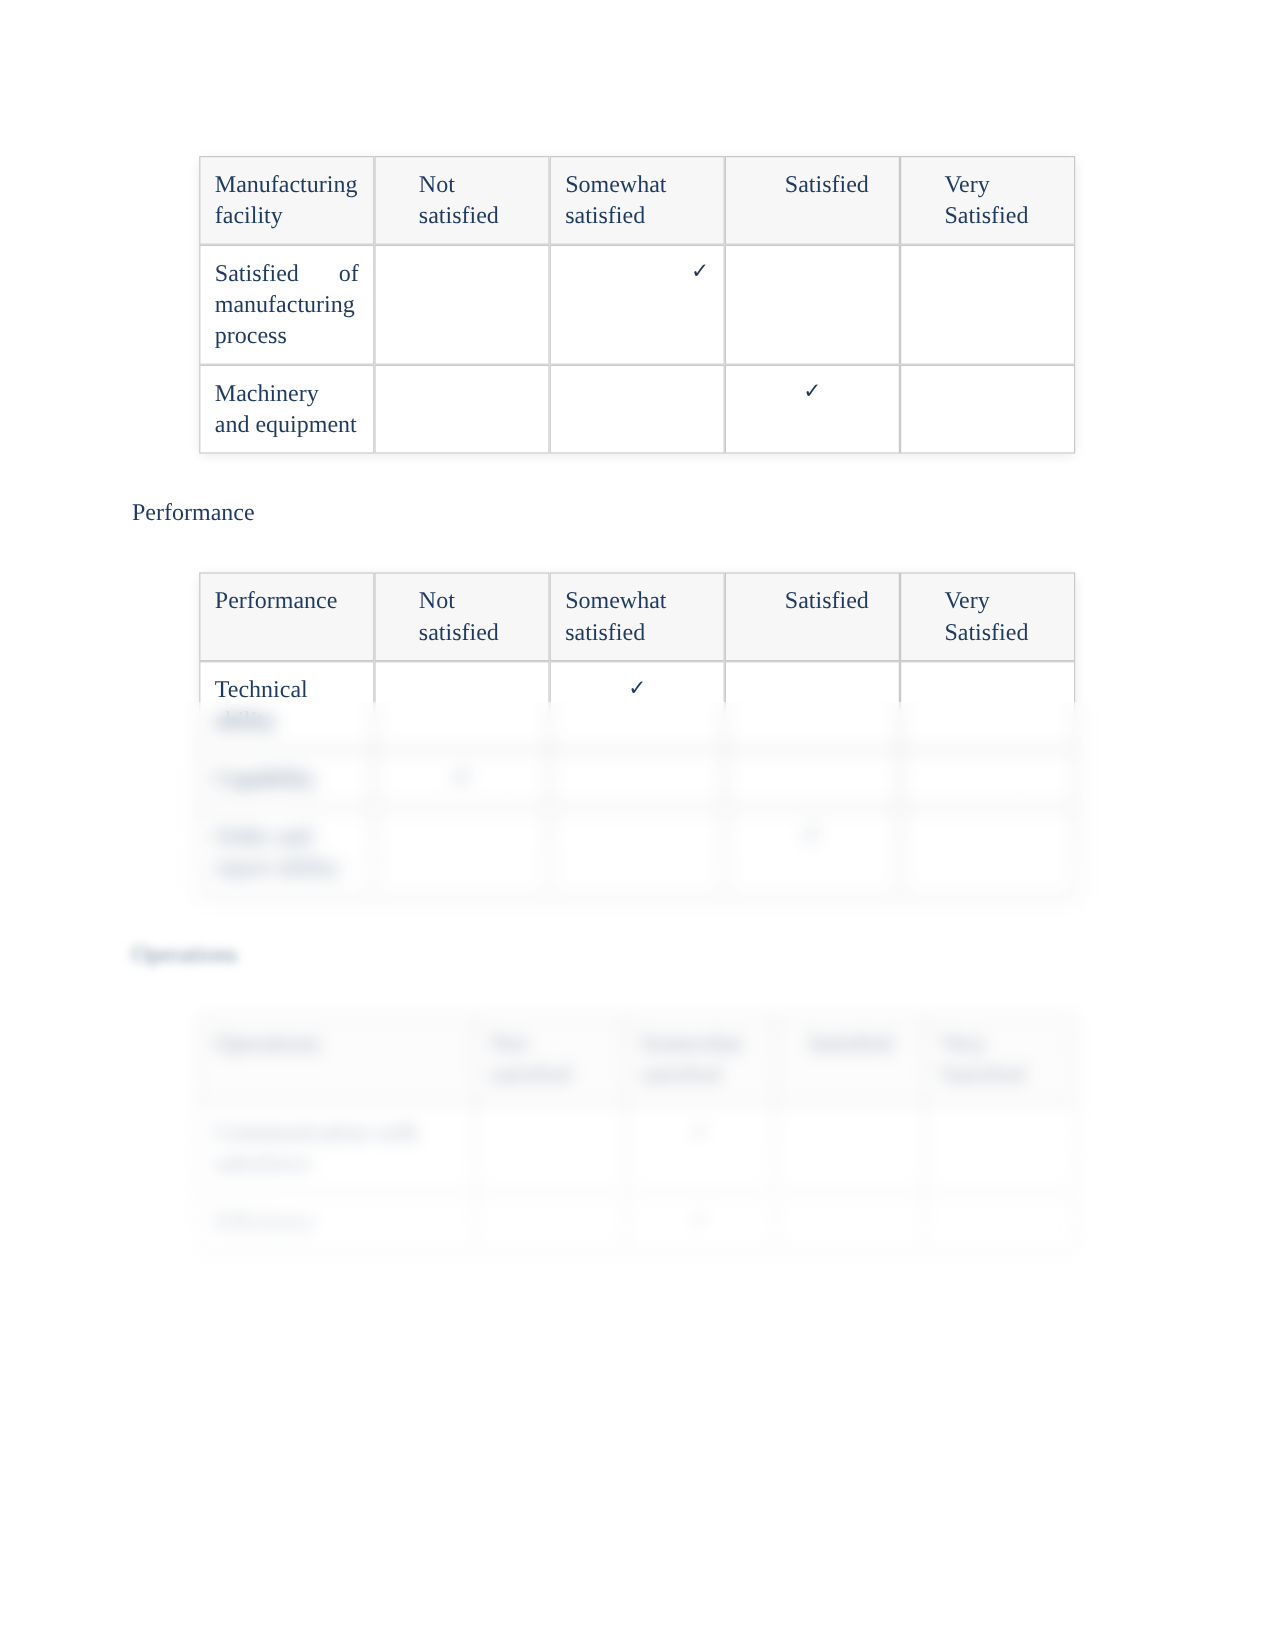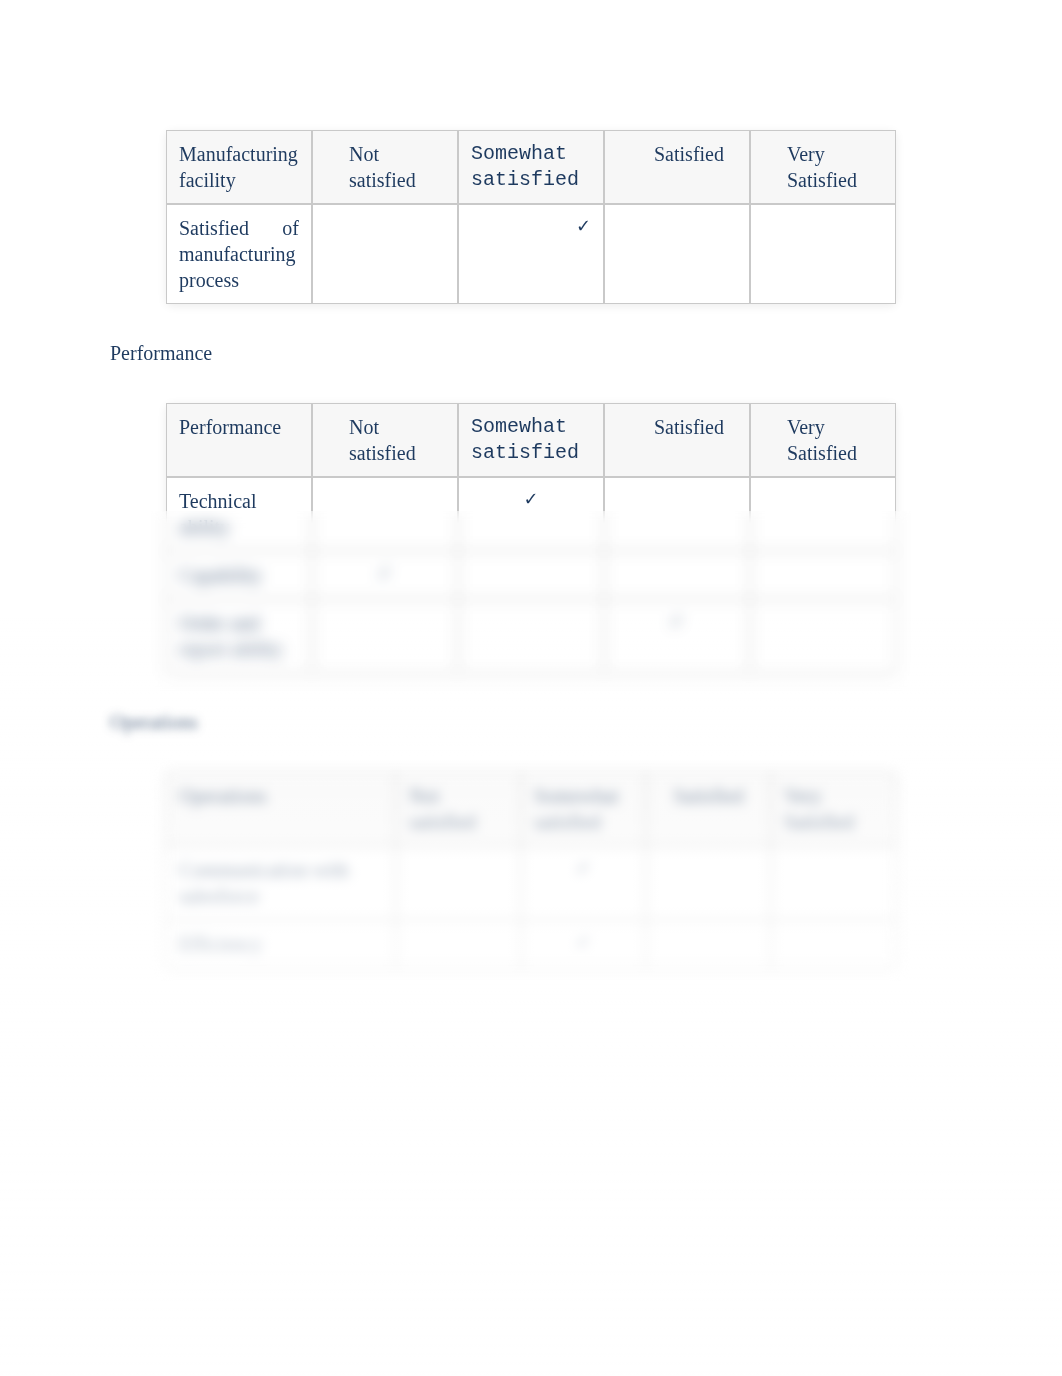--- a/index.html
+++ b/index.html
@@ -38,21 +38,21 @@
       font-size: 20px;
       line-height: 1.3;
       color: #1e3a5f;
       background: #fff;
     }
     th {
       background: #f7f7f7;
     }
     .col-label { width: 145px; }
     .col-rating { width: 145px; padding-left: 36px; }
-    .col-somewhat { width: 145px; font-family: Liberation Mono, monospace; }
+    .col-somewhat { width: 145px; }
     .col-label-wide { width: 230px; }
     .col-rating-s { width: 125px; }
 
     .section-heading {
       font-size: 20px;
       color: #1e3a5f;
       margin: 38px 0 38px 10px;
       font-weight: normal;
     }
     .check {
@@ -118,20 +118,31 @@
             <div class="justify-row">Satisfied of</div>
             <div>manufacturing process</div>
           </td>
           <td></td>
           <td class="check check-right">
             <span>✓</span>
           </td>
           <td></td>
           <td></td>
         </tr>
+        <tr>
+          <td>
+            <span>Machinery and equipment</span>
+          </td>
+          <td></td>
+          <td></td>
+          <td class="check">
+            <span>✓</span>
+          </td>
+          <td></td>
+        </tr>
       </tbody>
     </table>
   </div>
 
   <div class="section-heading">
     <span>Performance</span>
   </div>
 
   <div class="table-wrap blur1">
     <table>

